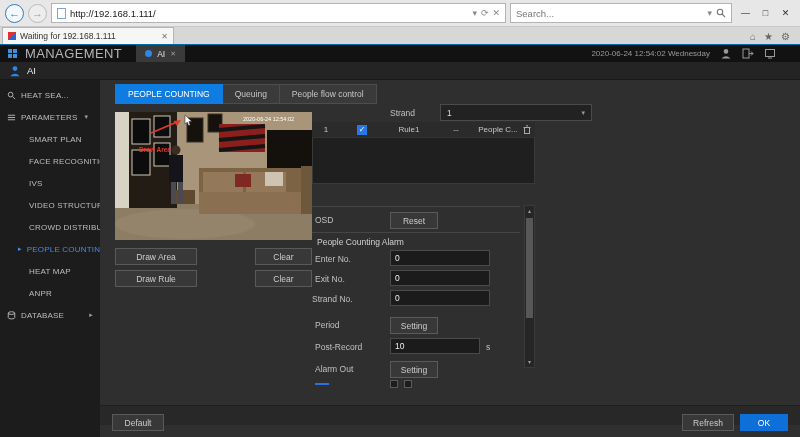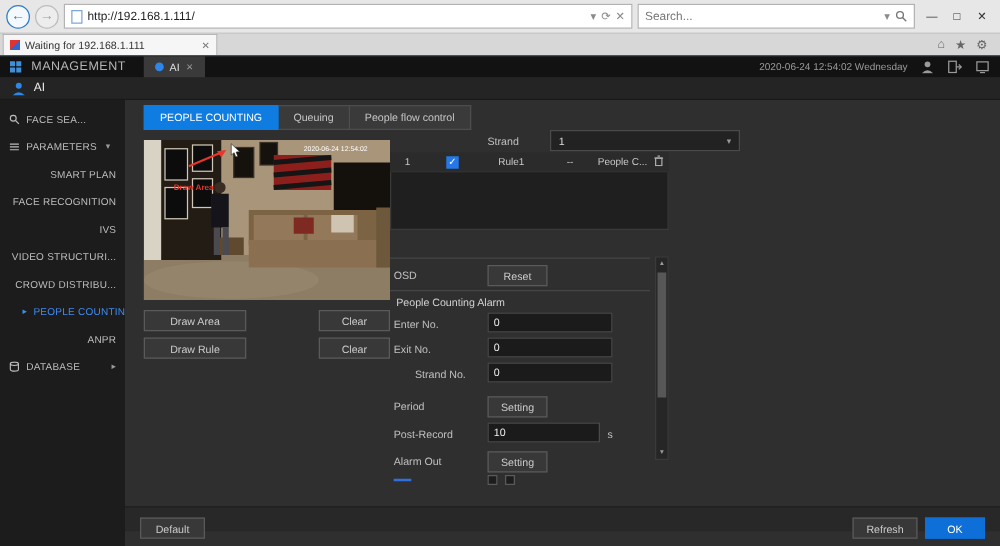--- a/index.html
+++ b/index.html
@@ -33,38 +33,38 @@
   .btab .title { flex:1; overflow:hidden; white-space:nowrap; }
   .favicon { width:8px; height:8px; background:linear-gradient(135deg,#d33 50%,#36c 50%); flex:0 0 auto; }
   .tab-close { color:#777; font-size:8px; }
   .tabrow-right { margin-left:auto; display:flex; gap:8px; padding:0 8px 2px 0; color:#666; font-size:10px; }
 
   
   .appbar { position:absolute; top:45px; left:0; width:800px; height:17px; background:#121212;
             display:flex; align-items:center; color:#b5b5b5; }
   .grid-icon { display:grid; grid-template-columns:4px 4px; grid-gap:1px; margin:0 8px 0 8px; }
   .grid-icon span { width:4px; height:4px; background:#3f8fd9; }
-  .mgmt { font-size:10px; letter-spacing:.4px; padding-right:14px; }
+  .mgmt { font-size:13px; letter-spacing:.4px; padding-right:14px; }
   .ai-top-tab { height:17px; background:#3a3a3a; display:flex; align-items:center; gap:5px;
                 padding:0 9px; color:#e0e0e0; font-size:8.5px; }
   .ai-dot { width:7px; height:7px; border-radius:50%; background:#2e86e8; }
-  .appbar-right { margin-left:auto; display:flex; align-items:center; gap:10px; padding-right:8px; }
+  .appbar-right { margin-left:auto; display:flex; align-items:center; gap:10px; padding-right:24px; }
   .datetime { font-size:8px; color:#9a9a9a; }
   .bar-ic { width:12px; height:11px; }
 
   .aibar { position:absolute; top:62px; left:0; width:800px; height:18px; background:#242424;
            border-bottom:1px solid #191919; display:flex; align-items:center; gap:6px; padding:0 9px;
            color:#ececec; font-size:9.5px; }
 
   
   .sidebar { position:absolute; top:80px; left:0; width:100px; height:357px; background:#1c1c1c;
              padding-top:4px; color:#bdbdbd; }
   .side-item { height:22px; display:flex; align-items:center; gap:5px; padding:0 7px;
                font-size:8px; white-space:nowrap; overflow:hidden; letter-spacing:.2px; }
-  .side-sub { padding-left:43px;justify-content:flex-end; }
+  .side-sub { padding-left:29px; }
   .side-sel { color:#3f8cf2; padding-left:18px; }
   .side-sel .marker { color:#3f8cf2; font-size:7px; }
   .side-caret { margin-left:2px; font-size:7px; color:#9a9a9a; }
   .side-caret-end { margin-left:auto; font-size:7px; color:#9a9a9a; }
 
   
   .main { position:absolute; left:100px; top:80px; width:700px; height:357px; background:#2f2f2f; }
   .tabs { position:absolute; left:15px; top:4px; display:flex; }
   .tab { height:20px; padding:0 12px; display:flex; align-items:center; font-size:8.5px; color:#c6c6c6;
          background:#3a3a3a; border:1px solid #4d4d4d; border-left:none; }
@@ -201,21 +201,21 @@
     </svg>
     <span>AI</span>
   </div>
 
   <div class="sidebar">
     <div class="side-item">
       <svg width="9" height="9" viewBox="0 0 10 10">
         <circle cx="4" cy="4" r="2.6" fill="none" stroke="#bdbdbd"></circle>
           <line x1="6" y1="6" x2="9" y2="9" stroke="#bdbdbd"></line>
       </svg>
-      <span>FACE SEA...</span>
+      <span>HEAT SEA...</span>
     </div>
     <div class="side-item">
       <svg width="9" height="9" viewBox="0 0 10 10">
         <line x1="1" y1="2.5" x2="9" y2="2.5" stroke="#bdbdbd"></line>
           <line x1="1" y1="5" x2="9" y2="5" stroke="#bdbdbd"></line>
           <line x1="1" y1="7.5" x2="9" y2="7.5" stroke="#bdbdbd"></line>
       </svg>
       <span>PARAMETERS</span>
       <span class="side-caret">▾</span>
     </div>
@@ -231,20 +231,23 @@
     <div class="side-item side-sub">
         <span>VIDEO STRUCTURI...</span>
       </div>
     <div class="side-item side-sub">
         <span>CROWD DISTRIBU...</span>
       </div>
     <div class="side-item side-sel">
       <span class="marker">▸</span>
       <span>PEOPLE COUNTING</span>
     </div>
+    <div class="side-item side-sub">
+        <span>HEAT MAP</span>
+      </div>
     <div class="side-item side-sub">
         <span>ANPR</span>
       </div>
     <div class="side-item">
       <svg width="9" height="9" viewBox="0 0 10 10">
         <ellipse cx="5" cy="2.3" rx="3.6" ry="1.5" fill="none" stroke="#bdbdbd"></ellipse>
         <path d="M1.4 2.3 v5 a3.6 1.5 0 0 0 7.2 0 v-5" fill="none" stroke="#bdbdbd"></path>
       </svg>
       <span>DATABASE</span>
       <span class="side-caret-end">▸</span>
@@ -339,21 +342,21 @@
 
     <div class="sec-line" style="top:152px;"></div>
     <span class="lbl" style="left:217px; top:157px; color:#d2d2d2;">People Counting Alarm</span>
 
     <span class="lbl" style="left:215px; top:174px;">Enter No.</span>
     <input class="num-input" style="left: 290px; top: 170px;" value="0">
 
     <span class="lbl" style="left:215px; top:194px;">Exit No.</span>
     <input class="num-input" style="left: 290px; top: 190px;" value="0">
 
-    <span class="lbl" style="left:232px; top:214px;">Strand No.</span>
+    <span class="lbl" style="left:212px; top:214px;">Strand No.</span>
     <input class="num-input" style="left: 290px; top: 210px;" value="0">
 
     <span class="lbl" style="left:215px; top:240px;">Period</span>
     <div class="btn small-btn" style="left:290px; top:237px;">Setting</div>
 
     <span class="lbl" style="left:215px; top:262px;">Post-Record</span>
     <input class="num-input" style="left: 290px; top: 258px; width: 90px;" value="10">
     <span class="lbl" style="left:386px; top:262px;">s</span>
 
     <span class="lbl" style="left:215px; top:284px;">Alarm Out</span>

